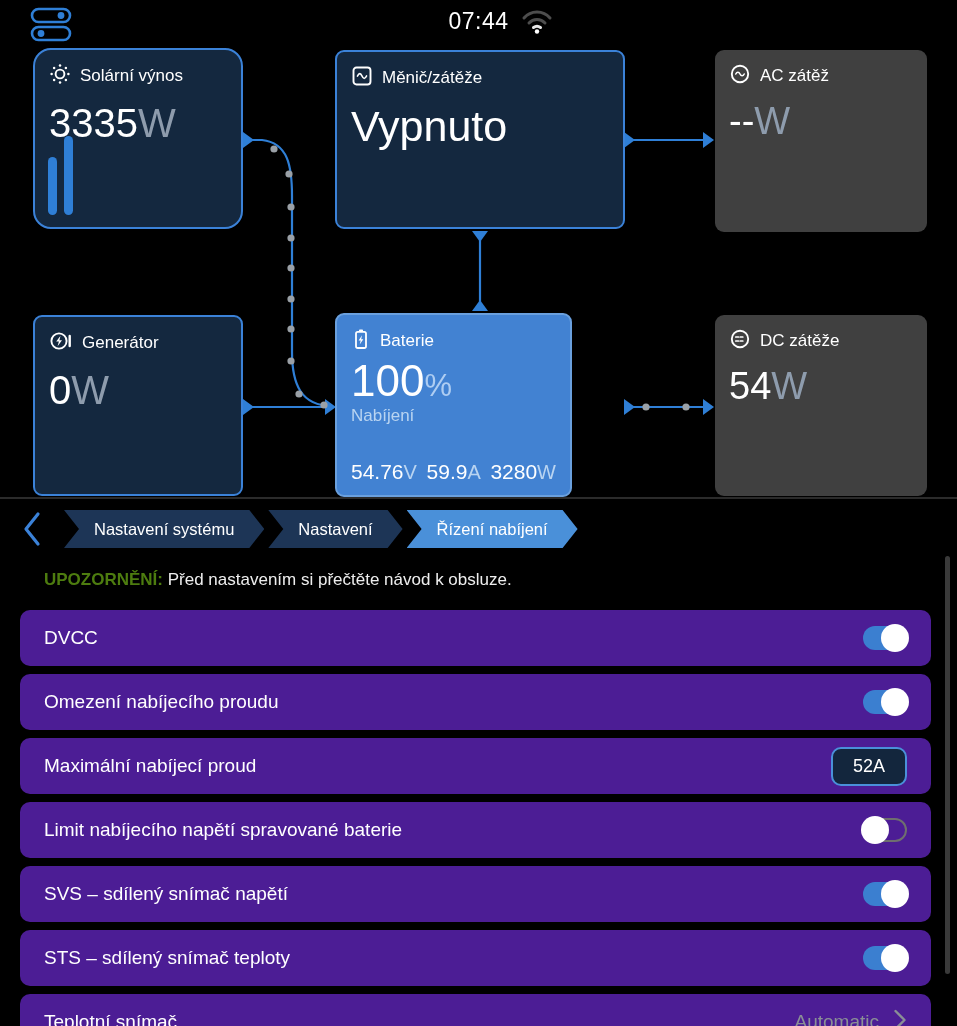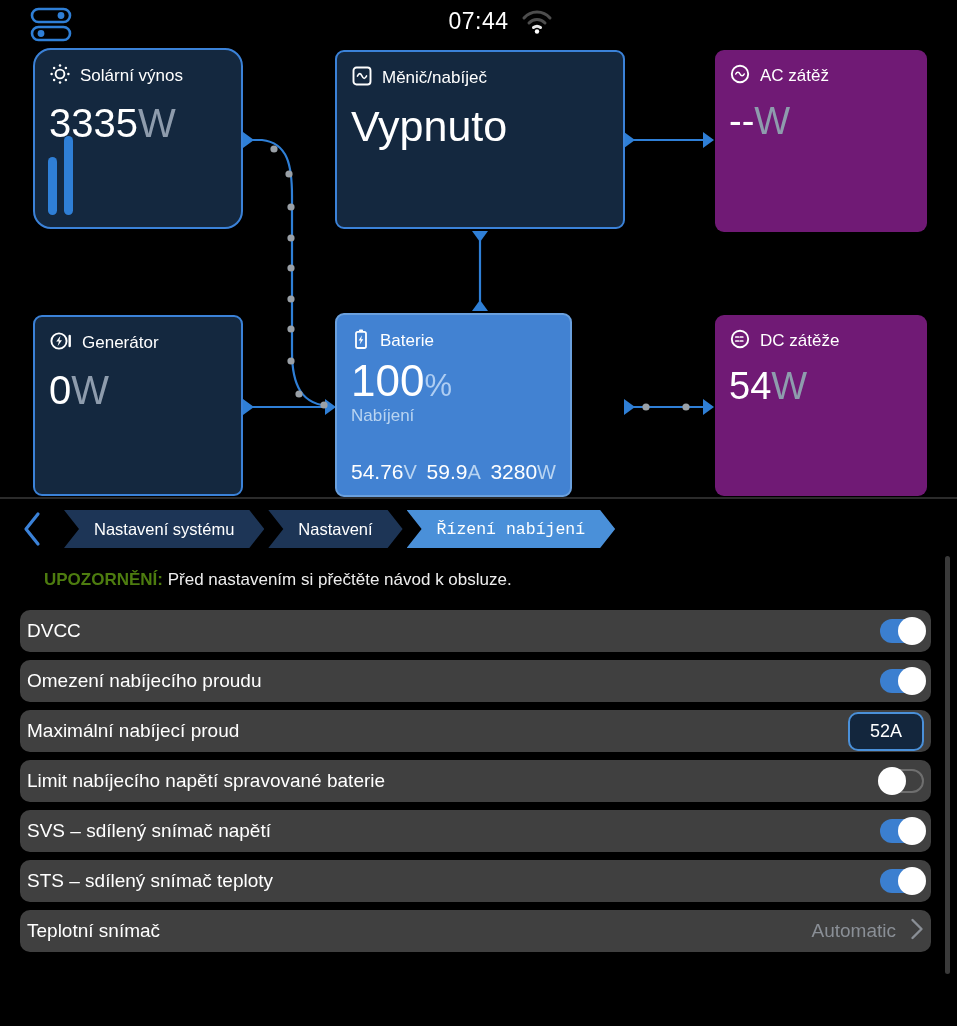--- a/index.html
+++ b/index.html
@@ -11,21 +11,21 @@
   .menu-icon{position:absolute;left:30px;top:7px;cursor:pointer;}
   .clock{position:absolute;left:0;right:0;top:8px;text-align:center;font-size:23px;color:#fff;letter-spacing:.5px;}
   .clock span{display:inline-block;}
   .wifi{position:absolute;left:521px;top:9px;}
 
   
   .flow{position:absolute;left:0;top:0;width:957px;height:497px;}
   .flow-svg{position:absolute;left:0;top:0;z-index:0;}
   .tile{position:absolute;border-radius:9px;background:#14283f;box-sizing:border-box;padding:13px 14px;z-index:2;}
   .tile.bordered{border:2px solid #3b82d8;}
-  .tile.plain{background:#701a75;}
+  .tile.plain{background:#404040;}
   .tile-head{display:flex;align-items:center;gap:9px;}
   .tile-title{font-size:17px;color:#fff;}
   .tile-value{margin-top:12px;font-size:40px;color:#fff;line-height:1.1;}
   .tile-value .unit{color:#8e9cad;}
   .tile-solar{left:33px;top:48px;width:210px;height:181px;border-radius:18px;}
   .tile-inverter{left:335px;top:50px;width:290px;height:179px;}
   .tile-ac{left:715px;top:50px;width:212px;height:182px;}
   .tile-generator{left:33px;top:315px;width:210px;height:181px;}
   .tile-battery{left:335px;top:313px;width:237px;height:184px;background:#4282d2;border:2px solid #6aa0de;}
   .tile-dc{left:715px;top:315px;width:212px;height:181px;}
@@ -43,30 +43,30 @@
 
   .divider{position:absolute;left:0;top:497px;width:100%;height:2px;background:#2b2b2b;}
 
   
   .crumb-bar{position:absolute;left:0;top:509px;width:100%;height:40px;display:flex;align-items:center;}
   .back-btn{margin-left:22px;width:22px;height:38px;display:flex;align-items:center;cursor:pointer;}
   .crumbs{display:flex;margin-left:20px;gap:4px;}
   .crumb{height:38px;display:flex;align-items:center;padding:0 30px;font-size:16.5px;color:#fff;
          background:#1d3556;cursor:pointer;
          clip-path:polygon(0 0, calc(100% - 15px) 0, 100% 50%, calc(100% - 15px) 100%, 0 100%, 15px 50%);}
-  .crumb.active{background:#4a90d9;font-family:Liberation Mono, monospace;}
+  .crumb.active{background:#4a90d9;}
 
   
   .warning{position:absolute;left:44px;top:570px;font-size:17px;color:#eee;}
   .warning b{color:#4d7c0f;font-weight:bold;}
 
   
   .rows{position:absolute;left:20px;top:610px;width:911px;}
-  .row{height:42px;margin-bottom:8px;background:#404040;border-radius:10px;
-       display:flex;align-items:center;padding:0 7px;box-sizing:border-box;cursor:pointer;}
+  .row{height:56px;margin-bottom:8px;background:#4c1d95;border-radius:10px;
+       display:flex;align-items:center;padding:0 24px;box-sizing:border-box;cursor:pointer;}
   .row-label{font-size:19px;color:#fff;flex:1;}
   .row-right{display:flex;align-items:center;gap:14px;}
 
   .toggle{position:relative;width:44px;height:24px;border-radius:13px;flex:none;cursor:pointer;}
   .toggle.on{background:#3b7fd0;}
   .toggle.off{background:transparent;border:2px solid #6f6f6f;box-sizing:border-box;}
   .toggle .knob{position:absolute;top:-2px;width:28px;height:28px;border-radius:50%;background:#fff;}
   .toggle.on .knob{right:-2px;}
   .toggle.off .knob{left:-4px;top:-4px;}
 
@@ -165,21 +165,21 @@
     </div>
 
     <div class="tile bordered tile-inverter">
       <div class="tile-head">
         <span>
           <svg width="22" height="22" viewBox="0 0 22 22">
             <rect x="2.5" y="2.5" width="17" height="17" rx="3" fill="none" stroke="#fff" stroke-width="1.9"></rect>
             <path d="M6.5 11 C8 7.8 9.6 7.8 11 11 C12.4 14.2 14 14.2 15.5 11" fill="none" stroke="#fff" stroke-width="1.7" stroke-linecap="round"></path>
           </svg>
         </span>
-        <span class="tile-title">Měnič/nabíječ</span>
+        <span class="tile-title">Měnič/zátěže</span>
       </div>
       <div class="tile-value" style="font-size:43px">Vypnuto</div>
     </div>
 
     <div class="tile plain tile-ac">
       <div class="tile-head">
         <span>
           <svg width="22" height="22" viewBox="0 0 22 22">
             <circle cx="11" cy="11" r="8.2" fill="none" stroke="#fff" stroke-width="1.9"></circle>
             <path d="M6.8 11 C8 8.6 9.8 8.6 11 11 C12.2 13.4 14 13.4 15.2 11" fill="none" stroke="#fff" stroke-width="1.6" stroke-linecap="round"></path>

